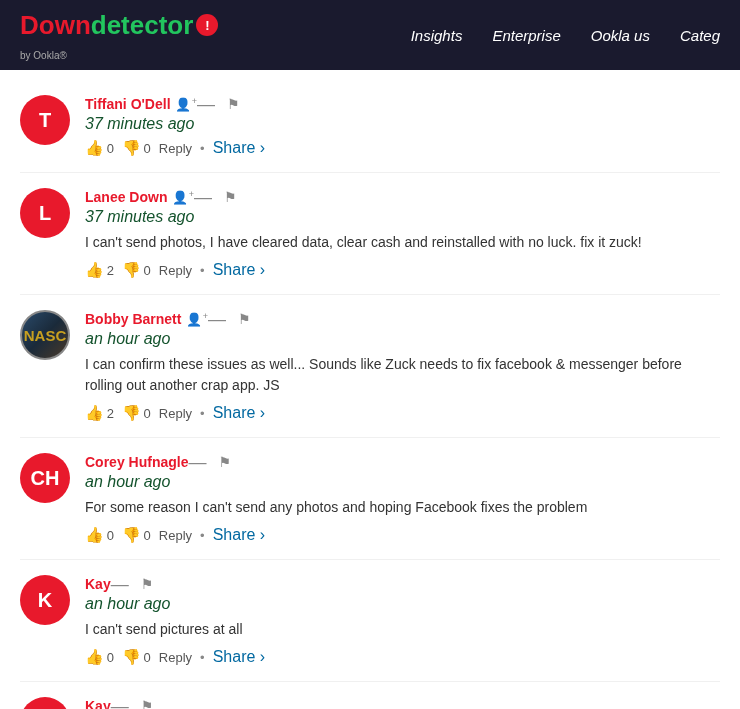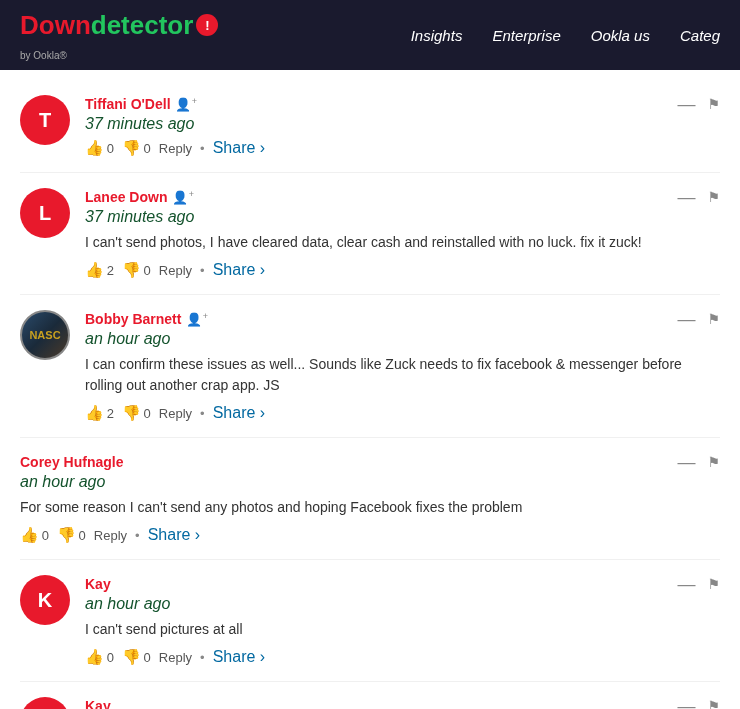--- a/index.html
+++ b/index.html
@@ -87,21 +87,20 @@
     .avatar.red { background: #e8192c; }
 
     .comment-body {
       flex: 1;
       min-width: 0;
     }
 
     .comment-header {
       display: flex;
       align-items: center;
-      justify-content: space-between;
       margin-bottom: 2px;
     }
 
     .comment-user-info {
       display: flex;
       align-items: center;
       gap: 5px;
     }
 
     .username {
@@ -189,21 +188,21 @@
 
     
     .bobby-avatar {
       width: 50px;
       height: 50px;
       border-radius: 50%;
       background: linear-gradient(135deg, #2a4a6a 0%, #1a2a3a 50%, #4a3a2a 100%);
       display: flex;
       align-items: center;
       justify-content: center;
-      font-size: 11px;
+      font-size: 15px;
       font-weight: bold;
       color: #c8a020;
       flex-shrink: 0;
       margin-right: 15px;
       border: 2px solid #888;
     }
   </style>
 </head>
 <body>
 
@@ -312,20 +311,21 @@
           <span class="vote-count">0</span>
         </span>
         <span class="reply-btn">Reply</span>
         <span class="dot">•</span>
         <span class="share-btn">Share ›</span>
       </div>
     </div>
   </div>
 
   <div class="comment">
+    <div class="avatar red">CH</div>
     <div class="comment-body">
       <div class="comment-header">
         <div class="comment-user-info">
           <span class="username">Corey Hufnagle</span>
         </div>
         <div class="comment-actions-right">
           <span class="minimize-btn">—</span>
           <span class="flag-btn">⚑</span>
         </div>
       </div>

